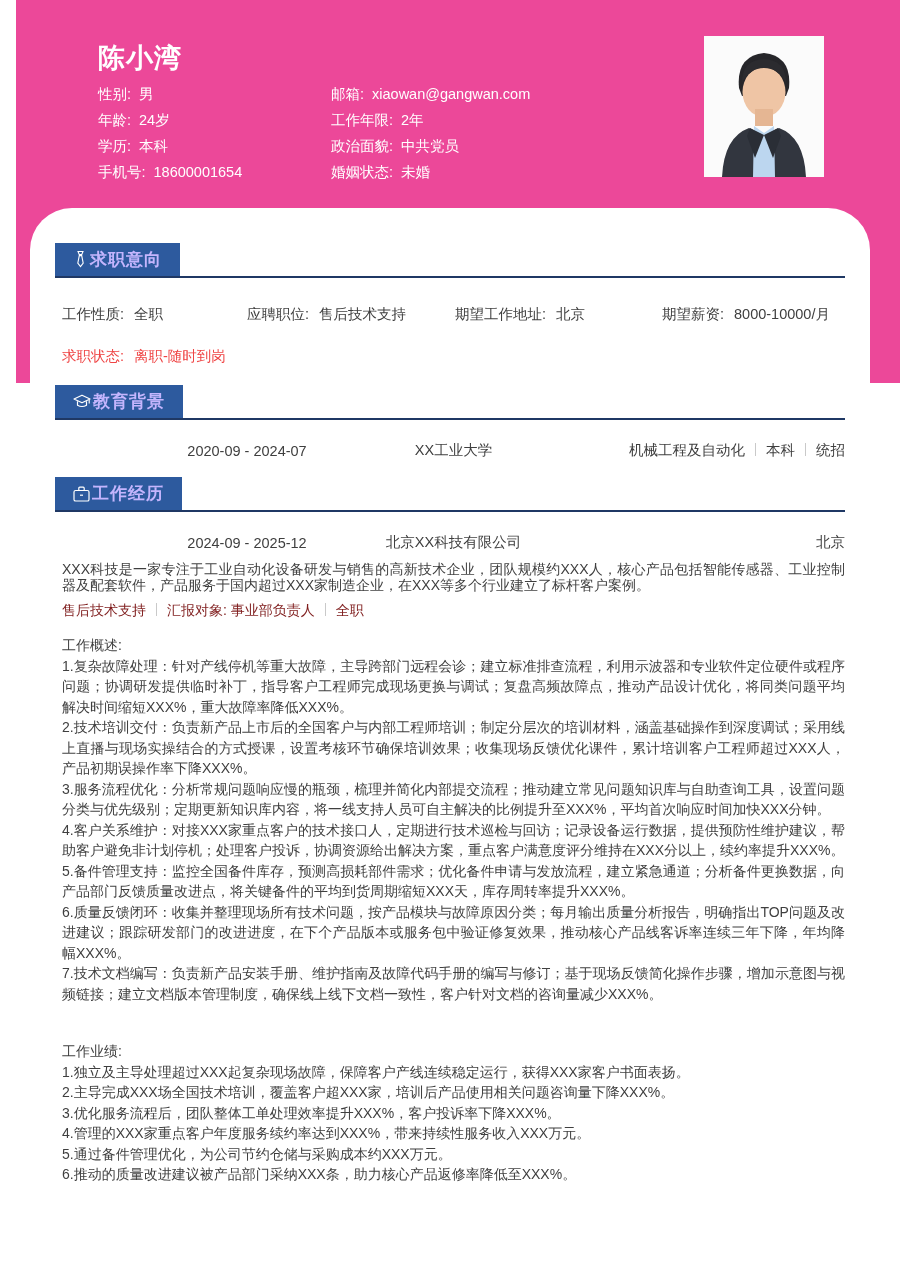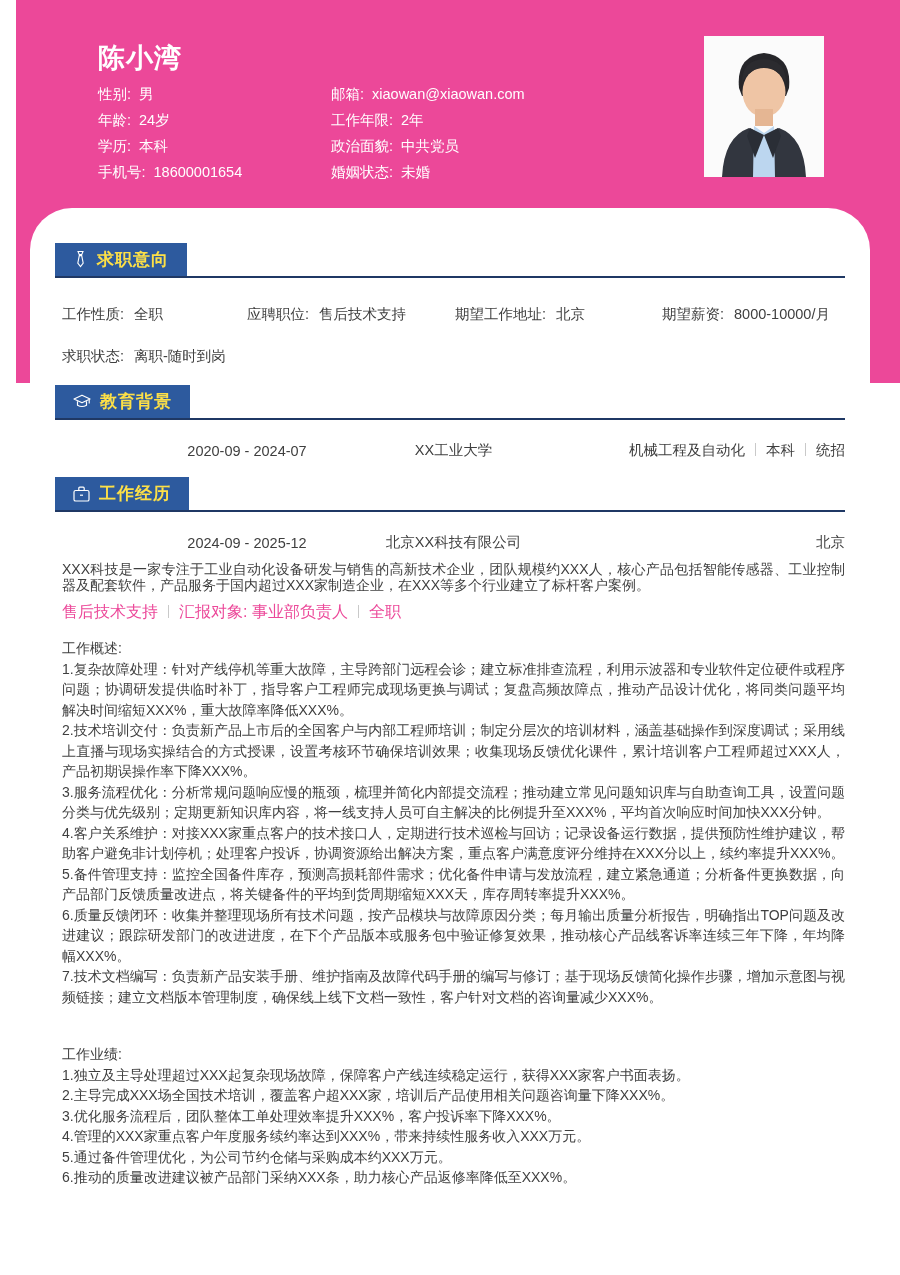--- a/index.html
+++ b/index.html
@@ -31,50 +31,50 @@
   .photo svg { display:block; }
   
   .card {
     position:absolute; left:30px; top:208px; width:840px; height:1067px;
     background:#ffffff; border-radius:42px 42px 0 0;
     padding:35px 25px 0 25px; overflow:hidden;
   }
   
   .sec-head-row { border-bottom:2px solid #1f3864; line-height:0; }
   .sec-head {
-    display:inline-flex; align-items:center; gap:9px;
-    background:#2d5a9e; color:#fde047; height:33px; padding:0 18px;
+    display:inline-flex; align-items:center; gap:2px;
+    background:#2d5a9e; color:#c4b5fd; height:33px; padding:0 18px;
     line-height:normal;
   }
   .sec-icon { display:inline-flex; }
   .sec-title { font-size:17px; font-weight:bold; letter-spacing:1px; }
   
   .intent-grid {
     display:grid; grid-template-columns:185px 208px 207px auto;
     margin:27px 0 0 7px; font-size:14.5px; color:#3f3f3f; white-space:nowrap;
   }
-  .intent-row2 { margin:23px 0 0 7px; font-size:14.5px; color:#404040; }
+  .intent-row2 { margin:23px 0 0 7px; font-size:14.5px; color:#ef4444; }
   .lv .val { margin-left:10px; }
   
   .meta-row {
     display:flex; align-items:center; margin:21px 0 0 7px;
     font-size:14.5px; color:#3f3f3f;
   }
   .meta-left { flex:1; text-align:right; white-space:nowrap; }
   .meta-center { flex:1.2; text-align:center; white-space:nowrap; }
   .meta-right { flex:1; text-align:right; white-space:nowrap; }
   .vbar {
     display:inline-block; width:1px; height:13px; background:#c9c9c9;
     margin:0 10px; vertical-align:-1px;
   }
   
   .body-text { margin:0 0 0 7px; font-size:14px; line-height:20.5px; color:#3f3f3f; text-align:justify; }
   .edu-desc { margin-top:9px; line-height:21.5px; }
   .intro { margin-top:9px; line-height:16px; }
-  .position-line { margin:9px 0 0 7px; font-size:16px; color:#ec4899; }
+  .position-line { margin:9px 0 0 7px; font-size:14px; color:#7f1d1d; }
   .para-label { margin:15px 0 0 7px; font-size:14px; line-height:20.5px; color:#3f3f3f; }
   .achv-label { margin-top:37px; }
   .sec-edu { margin-top:19px; }
   .sec-work { margin-top:17px; }
 </style>
 </head>
 <body>
 
 <div class="page">
 
@@ -82,21 +82,21 @@
     <div class="name">陈小湾</div>
 
     <div class="info">
       <div class="info-col left">
         <div class="info-row"><span class="lbl">性别:</span><span class="val">男</span></div>
         <div class="info-row"><span class="lbl">年龄:</span><span class="val">24岁</span></div>
         <div class="info-row"><span class="lbl">学历:</span><span class="val">本科</span></div>
         <div class="info-row"><span class="lbl">手机号:</span><span class="val">18600001654</span></div>
       </div>
       <div class="info-col">
-        <div class="info-row"><span class="lbl">邮箱:</span><span class="val">xiaowan@xiaowan.com</span></div>
+        <div class="info-row"><span class="lbl">邮箱:</span><span class="val">xiaowan@gangwan.com</span></div>
         <div class="info-row"><span class="lbl">工作年限:</span><span class="val">2年</span></div>
         <div class="info-row"><span class="lbl">政治面貌:</span><span class="val">中共党员</span></div>
         <div class="info-row"><span class="lbl">婚姻状态:</span><span class="val">未婚</span></div>
       </div>
     </div>
 
     <div class="photo">
       <svg width="120" height="141" viewBox="0 0 120 141" xmlns="http://www.w3.org/2000/svg">
         <rect width="120" height="141" fill="#fbfbfb"></rect>
         <path d="M35 52 Q32 20 60 17 Q88 20 85 52 L82 60 L38 60 Z" fill="#26262a"></path>

